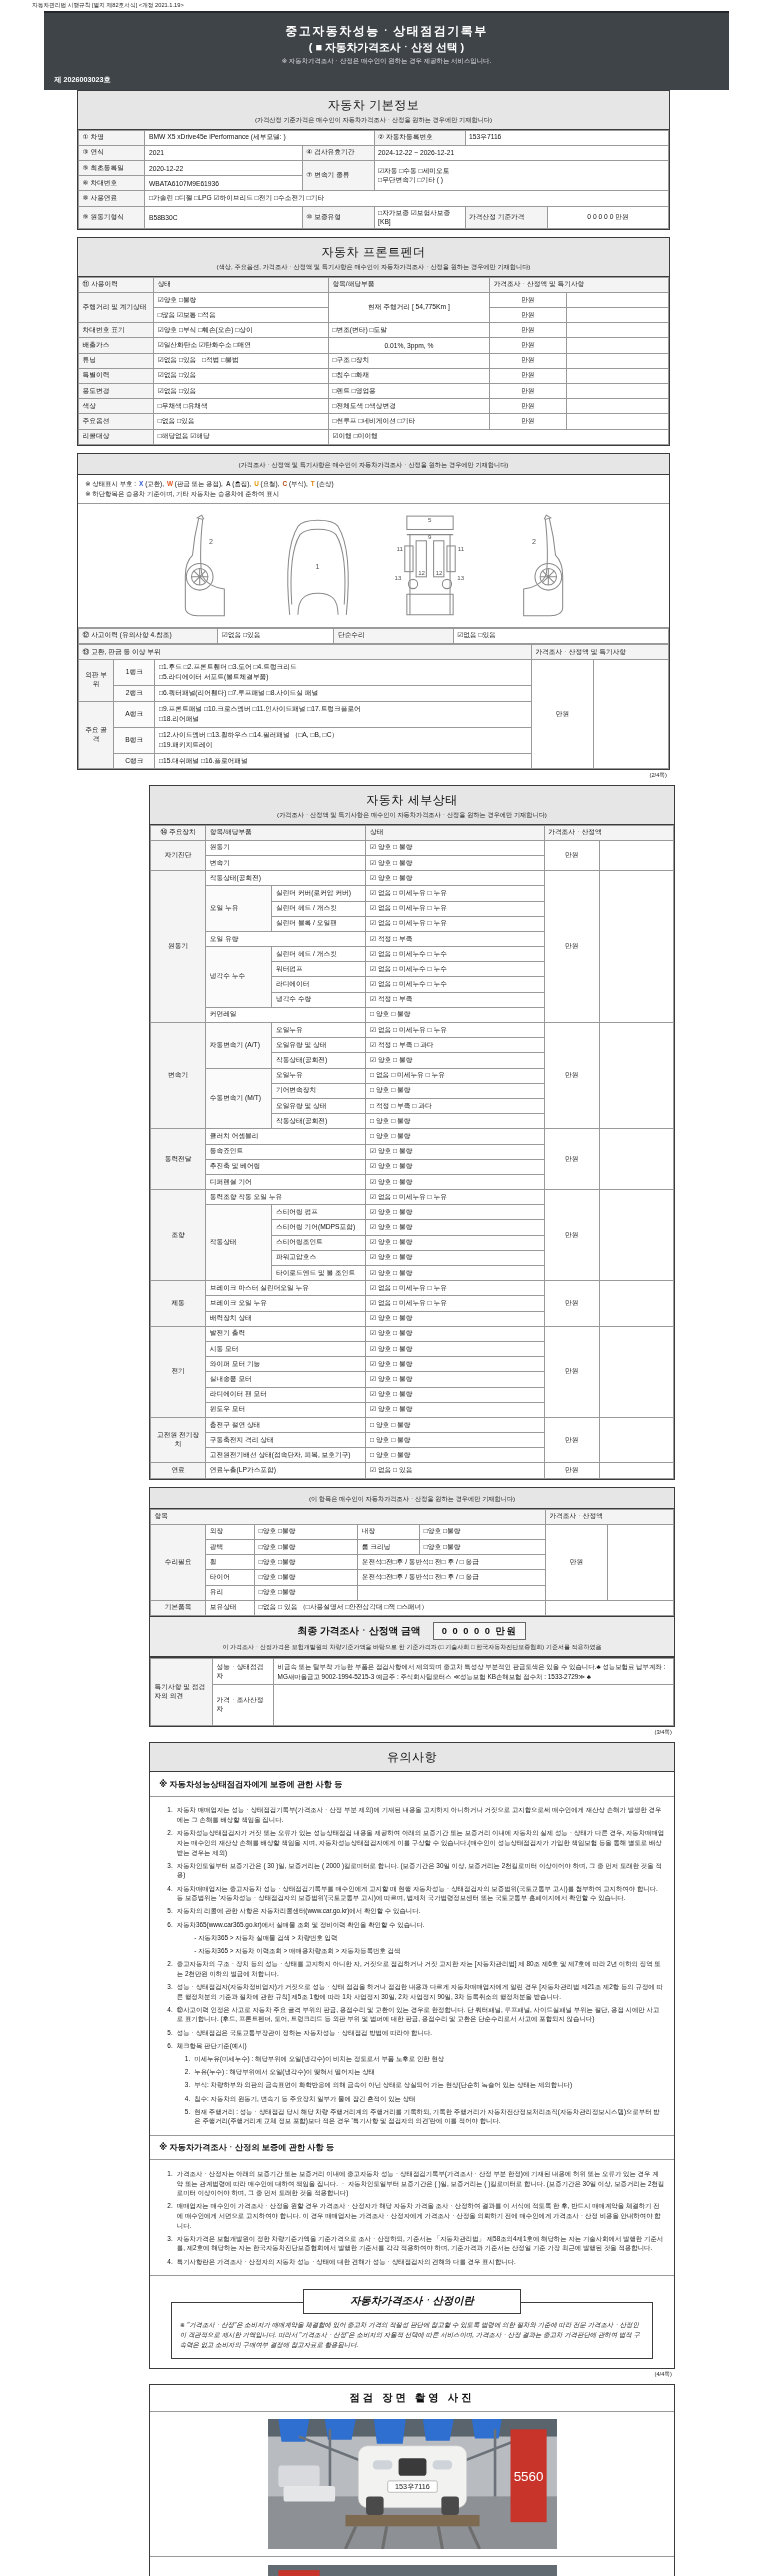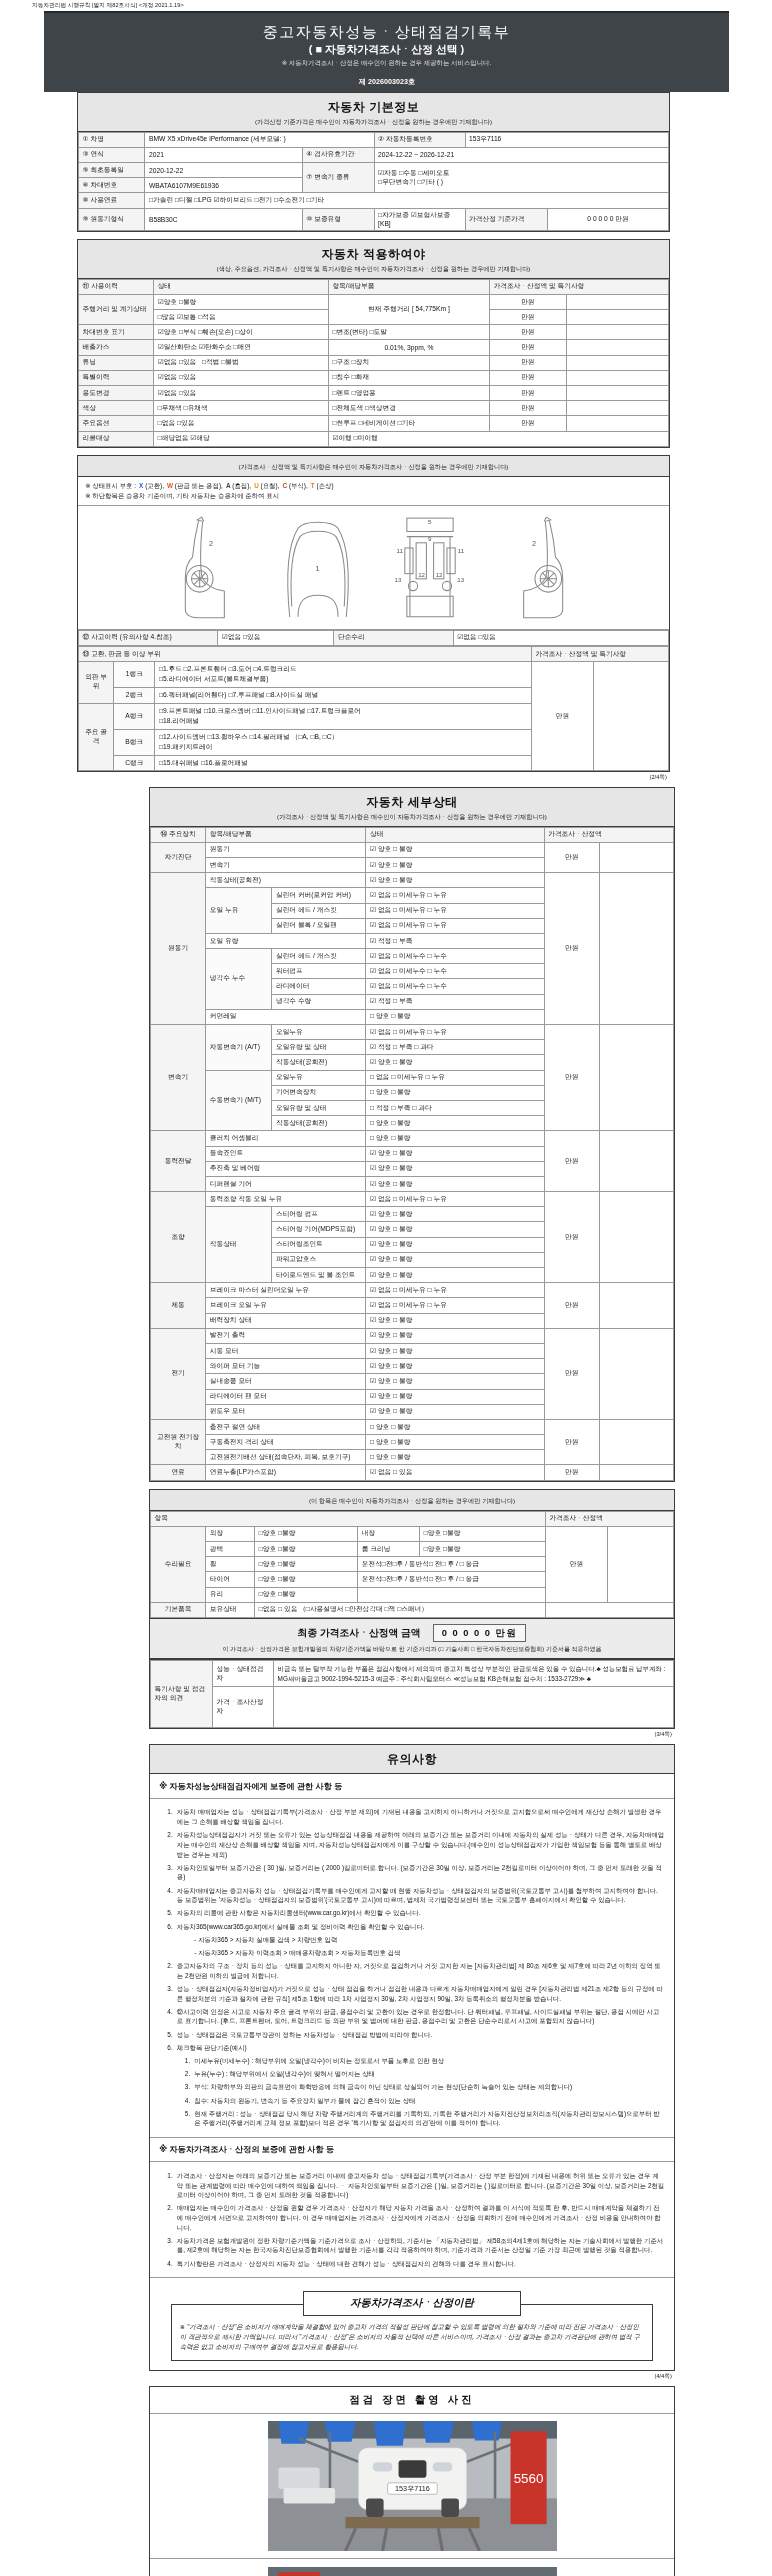--- a/index.html
+++ b/index.html
@@ -1,29 +1,29 @@
 <!DOCTYPE html>
 <html style="font-size:8.2px"><head>
 <meta charset="utf-8">
 <style>
   html,body{margin:0;padding:0;background:#fff;}
   body{width:773px;font-family:"Liberation Sans","DejaVu Sans",sans-serif;color:#111;}
   .top-note{font-size:5.7px;color:#222;padding:1.5px 0 1.5px 32px;}
   
   .band{margin:0 44px;background:#3f4449;color:#fff;padding:7.2px 9.3px 3.1px;border-top:2.1px solid #23262a;}
   .band-inner{text-align:center;}
-  .band h1{font-size:15px;margin:3.1px 0 1px;letter-spacing:1.5px;font-weight:normal;}
+  .band h1{font-size:12px;margin:3.1px 0 1px;letter-spacing:1.5px;font-weight:bold;}
   .band .sub{font-size:10.8px;font-weight:bold;margin:1px 0;}
   .band .svc{font-size:6.4px;color:#e3e3e3;margin:2.1px 0 5.2px;}
-  .doc-no{font-size:7.2px;font-weight:bold;text-align:center;padding:3.1px 0 2.1px 1px;color:#fff;}
+  .doc-no{font-size:7.2px;font-weight:bold;text-align:left;padding:3.1px 0 2.1px 1px;color:#fff;}
   
   .wide{margin:0 103px 0 77px;}   
   .narrow{margin:0 98px 0 149px;} 
   .sechead{background:#e6e6e6;border:1px solid #3c3c3c;text-align:center;padding:5.2px 0 4.1px;}
-  .sechead h2{font-size:12px;margin:1px 0;font-weight:bold;letter-spacing:0.5px;}
+  .sechead h2{font-size:12px;margin:1px 0;font-weight:normal;letter-spacing:0.5px;}
   .sechead .s{font-size:6.2px;color:#222;margin-top:1.5px;}
   .box{border:1px solid #3c3c3c;border-top:none;background:#fff;}
   table{width:100%;border-collapse:collapse;font-size:6.7px;}
   th,td{border:0.5px solid #9a9a9a;padding:2.6px 3.6px;vertical-align:middle;}
   th{background:#f4f4f4;font-weight:normal;text-align:left;}
   td.c,th.c{text-align:center;}
   td.price{text-align:center;width:54px;}
   td.note-col{width:75px;}
   .gap{height:7.2px;}
   .pgmark{text-align:right;font-size:5.7px;color:#222;padding:1.5px 3.1px 5.2px 0;}
@@ -132,21 +132,21 @@
         <td class="c">0 0 0 0 0 만원</td>
       </tr>
     </tbody>
       </table>
   </div>
   <div class="gap"></div>
 </div>
 
 <div class="wide">
   <div class="sechead">
-    <h2>자동차 적용하여야</h2>
+    <h2>자동차 프론트펜더</h2>
     <div class="s">(색상, 주요옵션, 가격조사ㆍ산정액 및 특기사항은 매수인이 자동차가격조사ㆍ산정을 원하는 경우에만 기재합니다)</div>
   </div>
   <div class="box">
     <table>
       <colgroup>
           <col style="width:61px">
           <col style="width:142px">
           <col style="width:131px">
           <col style="width:54px">
           <col>

